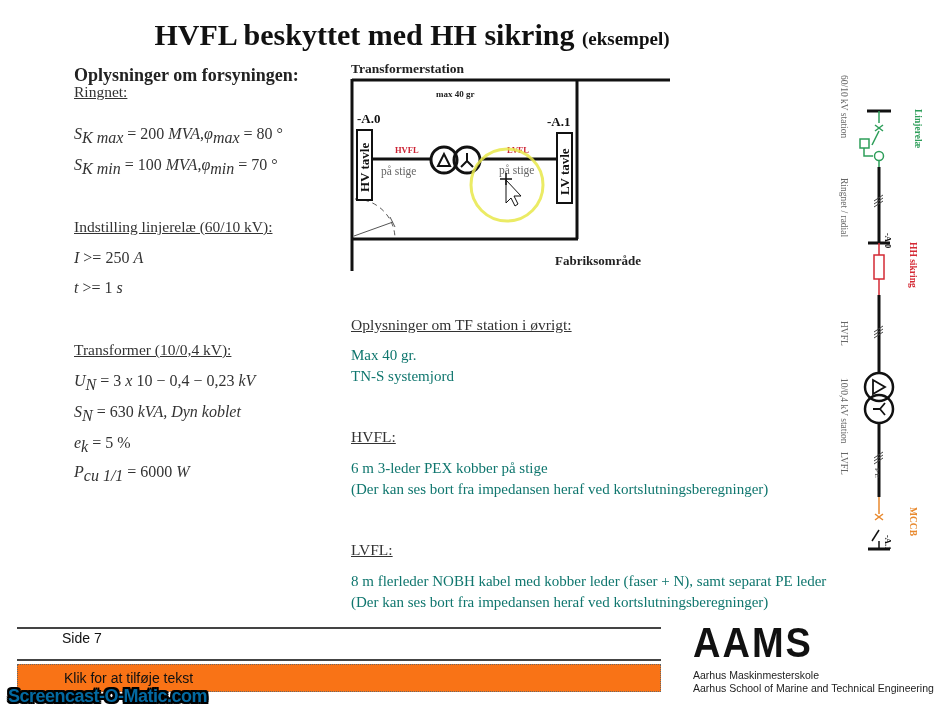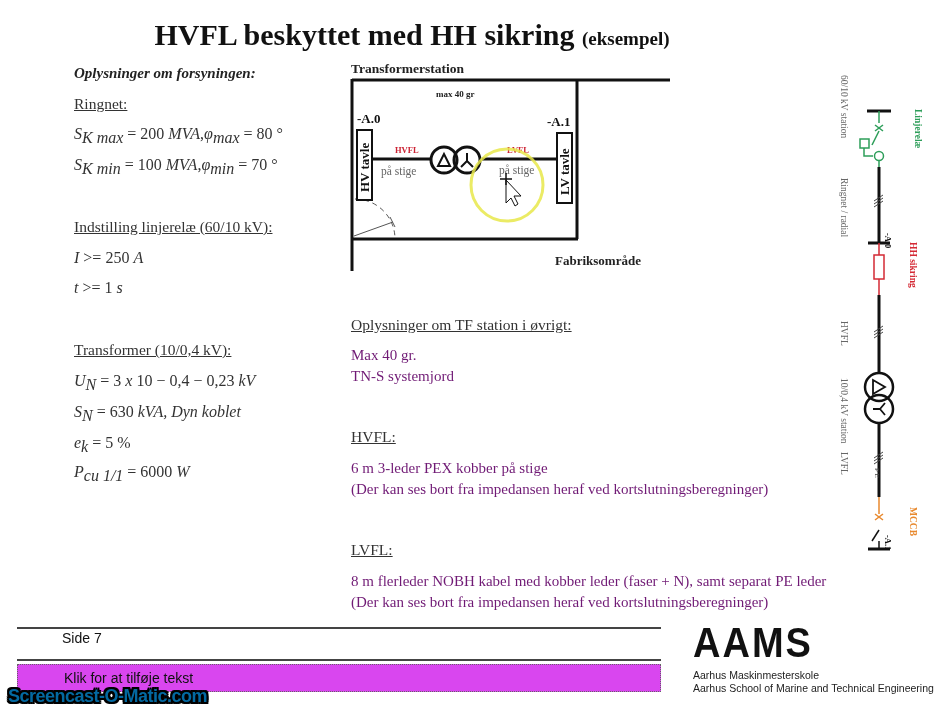--- a/index.html
+++ b/index.html
@@ -1,46 +1,46 @@
 <!DOCTYPE html>
 <html><head>
 <meta charset="utf-8">
 <style>
   html, body { margin:0; padding:0; background:#ffffff; }
   body { width:948px; height:712px; position:relative; overflow:hidden; font-family:"DejaVu Serif", serif; color:#222; }
   .abs { position:absolute; }
   .title { left:0; top:18px; width:824px; text-align:center; font-family:"Liberation Serif", serif; font-weight:bold; font-size:30px; color:#111; white-space:nowrap; }
   .title .sub { font-size:19px; }
-  .h-bold { font-family:"Liberation Serif", serif; font-weight:bold; font-size:15px; color:#222;font-style:italic; }
+  .h-bold { font-family:"Liberation Serif", serif; font-weight:bold; font-size:18px; color:#222; }
   .u-head { font-family:"Liberation Serif", serif; font-size:15.5px; text-decoration:underline; color:#333; }
   .math { font-family:"Liberation Serif", serif; font-size:16px; color:#333; white-space:nowrap; }
   .math i { font-style:italic; }
   .math sub { font-size:16px; font-style:italic; vertical-align:-4px;text-align:center; }
-  .para { font-family:"Liberation Serif", serif; font-size:15px; color:#701a75; line-height:21px; white-space:nowrap; }
+  .para { font-family:"Liberation Serif", serif; font-size:15px; color:#0f766e; line-height:21px; white-space:nowrap; }
   .footer-line { height:0; border-top:2px solid #444; }
   .side-label { font-family:"Liberation Sans", sans-serif; font-size:14px; color:#111; }
-  .notes-bar { background:#d946ef; border:1px dotted #666; box-sizing:border-box;padding-left:24px; }
+  .notes-bar { background:#f97316; border:1px dotted #666; box-sizing:border-box;padding-left:24px; }
   .notes-text { font-family:"Liberation Sans", sans-serif; font-size:14px; color:#111; }
   .watermark { font-family:"Liberation Sans", sans-serif; font-weight:bold; font-size:18px; color:#0369a1; letter-spacing:-0.5px;
     text-shadow: -2px -2px 0 #000, 2px -2px 0 #000, -2px 2px 0 #000, 2px 2px 0 #000, 0 2px 0 #000, 0 -2px 0 #000, 2px 0 0 #000, -2px 0 0 #000; }
   .logo-big { font-family:"Liberation Sans", sans-serif; font-weight:900; font-size:38px; color:#111; letter-spacing:2px; transform:scaleY(1.1); transform-origin:left top; }
   .logo-small { font-family:"Liberation Sans", sans-serif; font-size:10.5px; color:#222; line-height:13px; white-space:nowrap; }
   svg text { font-family:"Liberation Serif", serif; }
 </style>
 </head>
 <body>
 
 <div class="abs title">
   <span>HVFL beskyttet med HH sikring</span>
   <span class="sub">(eksempel)</span>
 </div>
 
 <div class="abs h-bold" style="left:74px; top:65px;">Oplysninger om forsyningen:</div>
 
-<div class="abs u-head" style="left:74px; top:95px;">Ringnet:</div>
+<div class="abs u-head" style="left:74px; top:83px;">Ringnet:</div>
 <div class="abs math" style="left:74px; top:125px;">
   <i>S</i><sub>K max</sub><span> = 200 </span><i>MVA</i><span>,</span><i>φ</i><sub>max</sub><span> = 80 °</span>
 </div>
 <div class="abs math" style="left:74px; top:156px;">
   <i>S</i><sub>K min</sub><span> = 100 </span><i>MVA</i><span>,</span><i>φ</i><sub>min</sub><span> = 70 °</span>
 </div>
 
 <div class="abs u-head" style="left:74px; top:218px;">Indstilling linjerelæ (60/10 kV):</div>
 <div class="abs math" style="left:74px; top:249px;">
   <i>I</i><span> &gt;= 250 </span><i>A</i>

